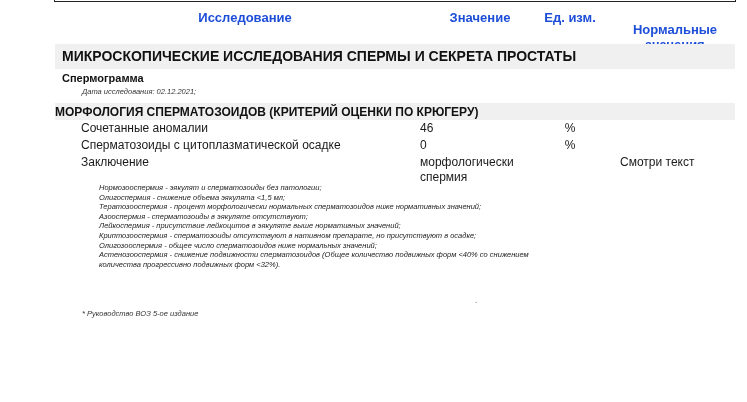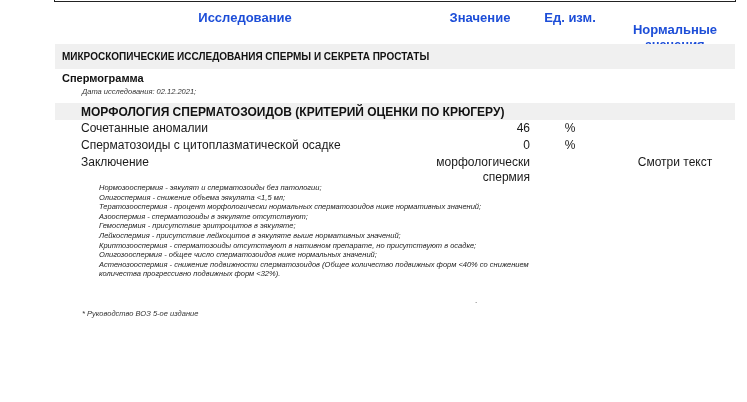--- a/index.html
+++ b/index.html
@@ -44,27 +44,26 @@
       width: 680px;
       background: #f0f0f0;
       box-sizing: border-box;
       font-weight: bold;
       color: #111;
     }
     .band-main {
       top: 44px;
       height: 25px;
       padding-left: 7px;
-      font-size: 10px;
+      font-size: 14px;
       line-height: 25px;
     }
     .band-sub {
       top: 103px;
       height: 17px;
-      padding-left: 26px;
       font-size: 12px;
       line-height: 18px;
     }
     .group-title {
       position: absolute;
       left: 62px;
       top: 72px;
       font-size: 11px;
       font-weight: bold;
       line-height: 12px;
@@ -80,23 +79,23 @@
     }
     .row {
       position: absolute;
       left: 0;
       width: 747px;
       font-size: 12px;
       line-height: 15px;
       color: #1a1a1a;
     }
     .row .c-name { position: absolute; left: 81px; }
-    .row .c-val  { position: absolute; left: 420px; width: 110px; text-align: right; }
+    .row .c-val  { position: absolute; left: 420px; width: 110px; text-align: left; }
     .row .c-unit { position: absolute; left: 560px; width: 20px; text-align: center; }
-    .row .c-norm { position: absolute; left: 620px; width: 110px; text-align: center; }
+    .row .c-norm { position: absolute; left: 620px; width: 110px; text-align: left; }
     .r1 { top: 121px; }
     .r2 { top: 138px; }
     .r3 { top: 155px; }
 
     .notes {
       position: absolute;
       left: 99px;
       top: 183px;
       width: 460px;
       font-size: 7.5px;
@@ -156,21 +155,20 @@
   <span class="c-val">морфологически спермия</span>
   <span class="c-unit"></span>
   <span class="c-norm">Смотри текст</span>
 </div>
 
 <div class="notes">
   <div>Нормозооспермия - эякулят и сперматозоиды без патологии;</div>
   <div>Олигоспермия - снижение объема эякулята &lt;1,5 мл;</div>
   <div>Тератозооспермия - процент морфологически нормальных сперматозоидов ниже нормативных значений;</div>
   <div>Азооспермия - сперматозоиды в эякуляте отсутствуют;</div>
-  <div>Гемоспермия - присутствие эритроцитов в эякуляте;</div>
   <div>Лейкоспермия - присутствие лейкоцитов в эякуляте выше нормативных значений;</div>
   <div>Криптозооспермия - сперматозоиды отсутствуют в нативном препарате, но присутствуют в осадке;</div>
   <div>Олигозооспермия - общее число сперматозоидов ниже нормальных значений;</div>
   <div class="wrap">Астенозооспермия - снижение подвижности сперматозоидов (Общее количество подвижных форм &lt;40% со снижением количества прогрессивно подвижных форм &lt;32%).</div>
 </div>
 
 <div class="dot">.</div>
 
 <div class="footnote">* Руководство ВОЗ 5-ое издание</div>
 

